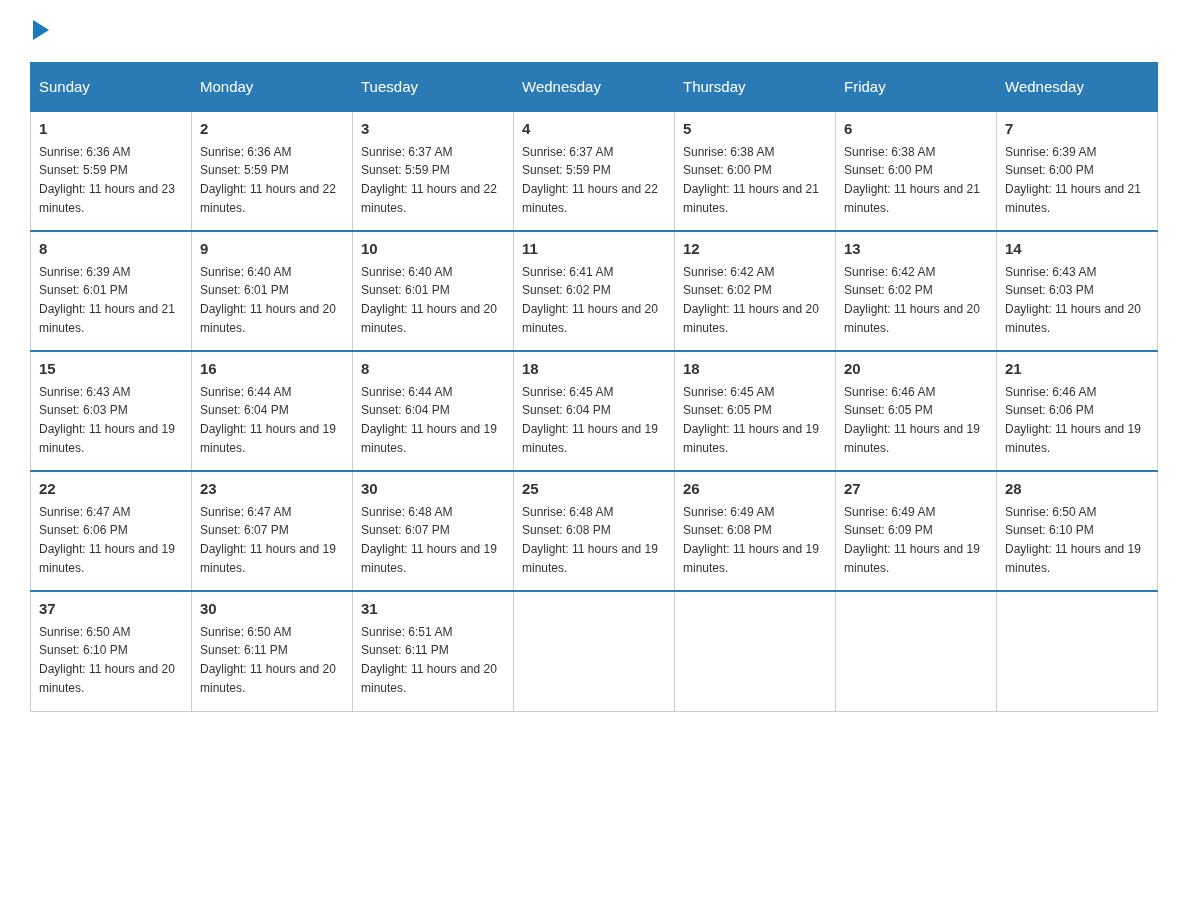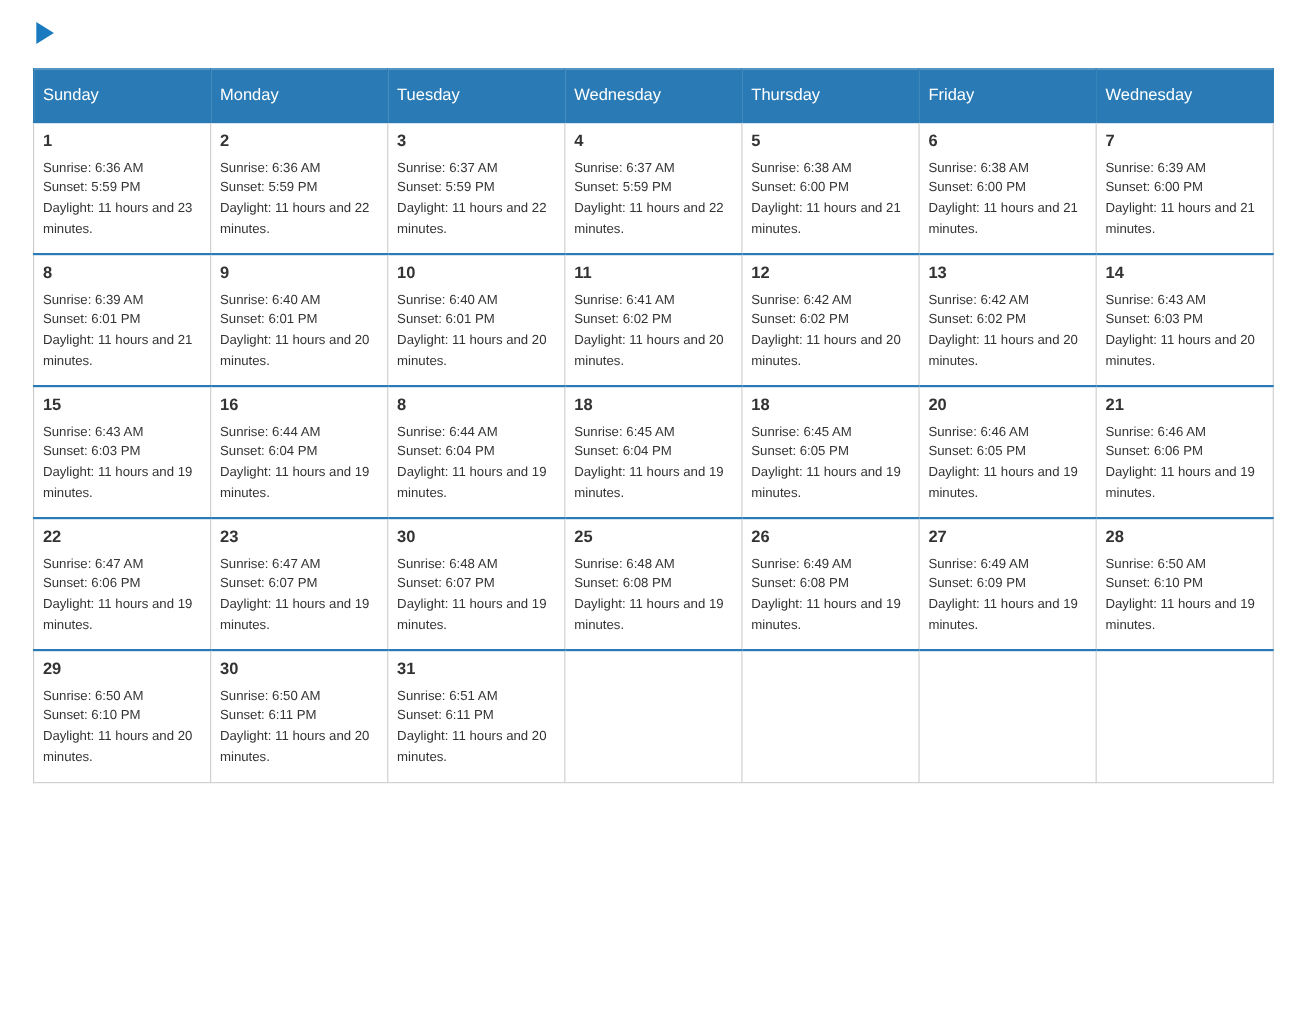--- a/index.html
+++ b/index.html
@@ -170,21 +170,21 @@
       <tr>
         <td><span class="day-num">22</span><span class="day-info">Sunrise: 6:47 AM<br>Sunset: 6:06 PM<br>Daylight: 11 hours and 19 minutes.</span></td>
         <td><span class="day-num">23</span><span class="day-info">Sunrise: 6:47 AM<br>Sunset: 6:07 PM<br>Daylight: 11 hours and 19 minutes.</span></td>
         <td><span class="day-num">30</span><span class="day-info">Sunrise: 6:48 AM<br>Sunset: 6:07 PM<br>Daylight: 11 hours and 19 minutes.</span></td>
         <td><span class="day-num">25</span><span class="day-info">Sunrise: 6:48 AM<br>Sunset: 6:08 PM<br>Daylight: 11 hours and 19 minutes.</span></td>
         <td><span class="day-num">26</span><span class="day-info">Sunrise: 6:49 AM<br>Sunset: 6:08 PM<br>Daylight: 11 hours and 19 minutes.</span></td>
         <td><span class="day-num">27</span><span class="day-info">Sunrise: 6:49 AM<br>Sunset: 6:09 PM<br>Daylight: 11 hours and 19 minutes.</span></td>
         <td><span class="day-num">28</span><span class="day-info">Sunrise: 6:50 AM<br>Sunset: 6:10 PM<br>Daylight: 11 hours and 19 minutes.</span></td>
       </tr>
       <tr>
-        <td><span class="day-num">29</span><span class="day-info">Sunrise: 6:50 AM<br>Sunset: 6:10 PM<br>Daylight: 11 hours and 20 minutes.</span></td>
+        <td><span class="day-num">37</span><span class="day-info">Sunrise: 6:50 AM<br>Sunset: 6:10 PM<br>Daylight: 11 hours and 20 minutes.</span></td>
         <td><span class="day-num">30</span><span class="day-info">Sunrise: 6:50 AM<br>Sunset: 6:11 PM<br>Daylight: 11 hours and 20 minutes.</span></td>
         <td><span class="day-num">31</span><span class="day-info">Sunrise: 6:51 AM<br>Sunset: 6:11 PM<br>Daylight: 11 hours and 20 minutes.</span></td>
         <td></td>
         <td></td>
         <td></td>
         <td></td>
       </tr>
     </tbody>
 </table>
 

